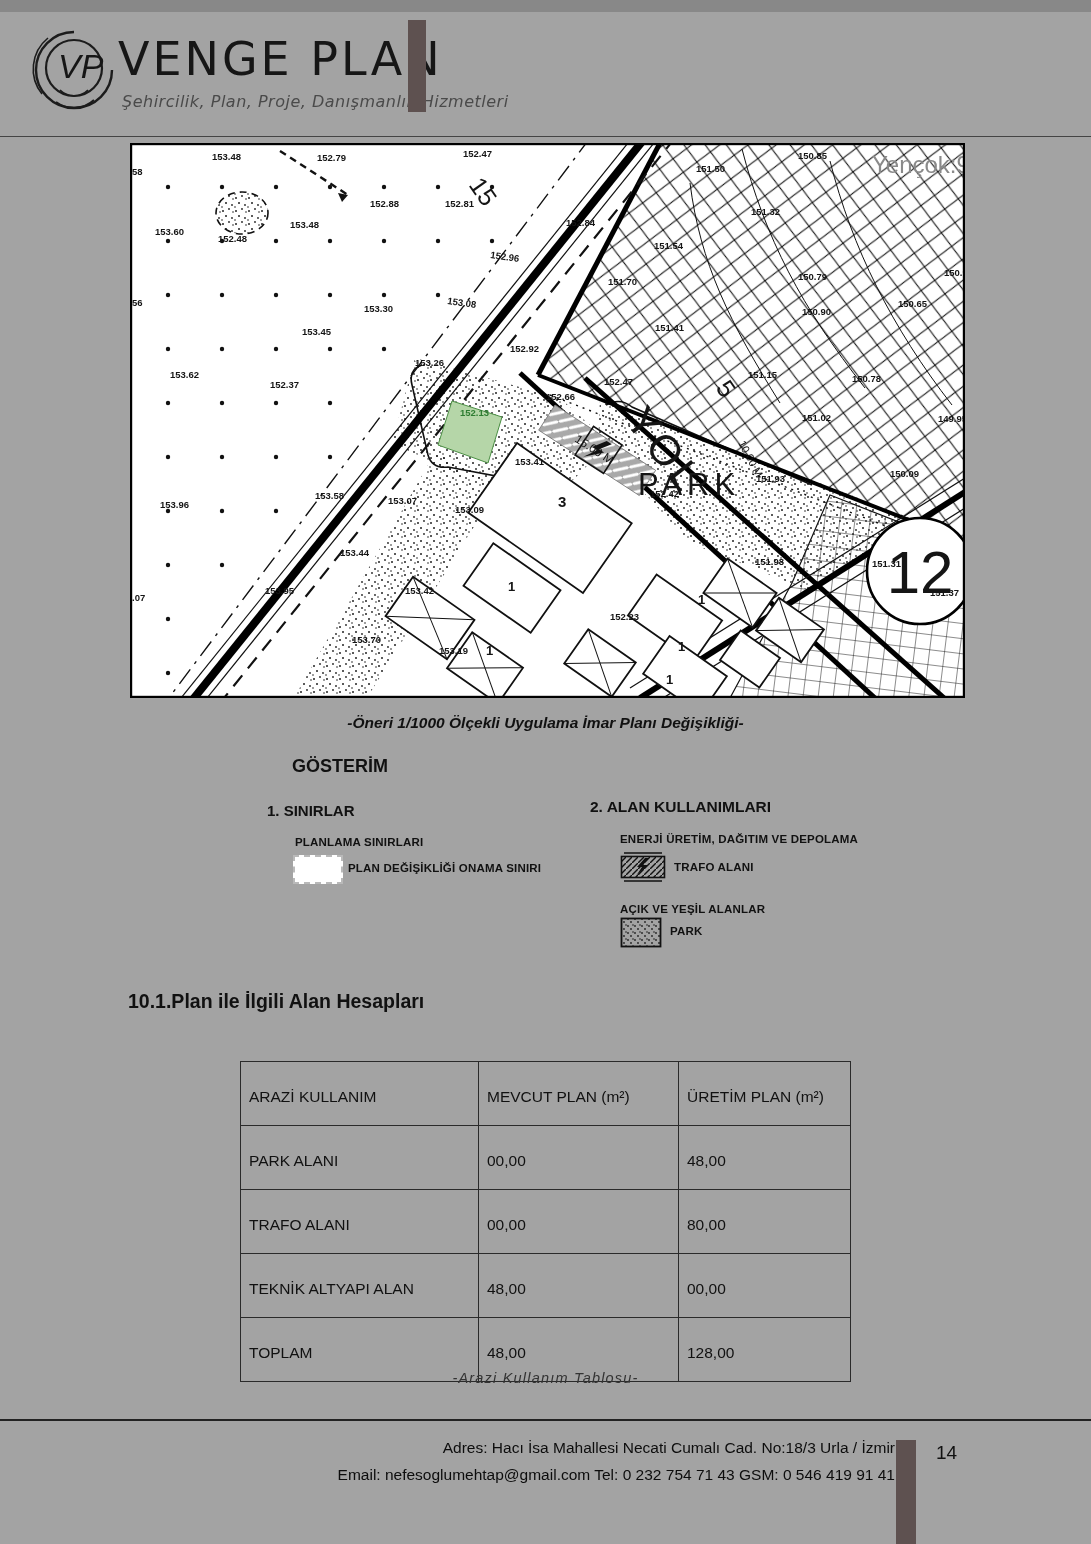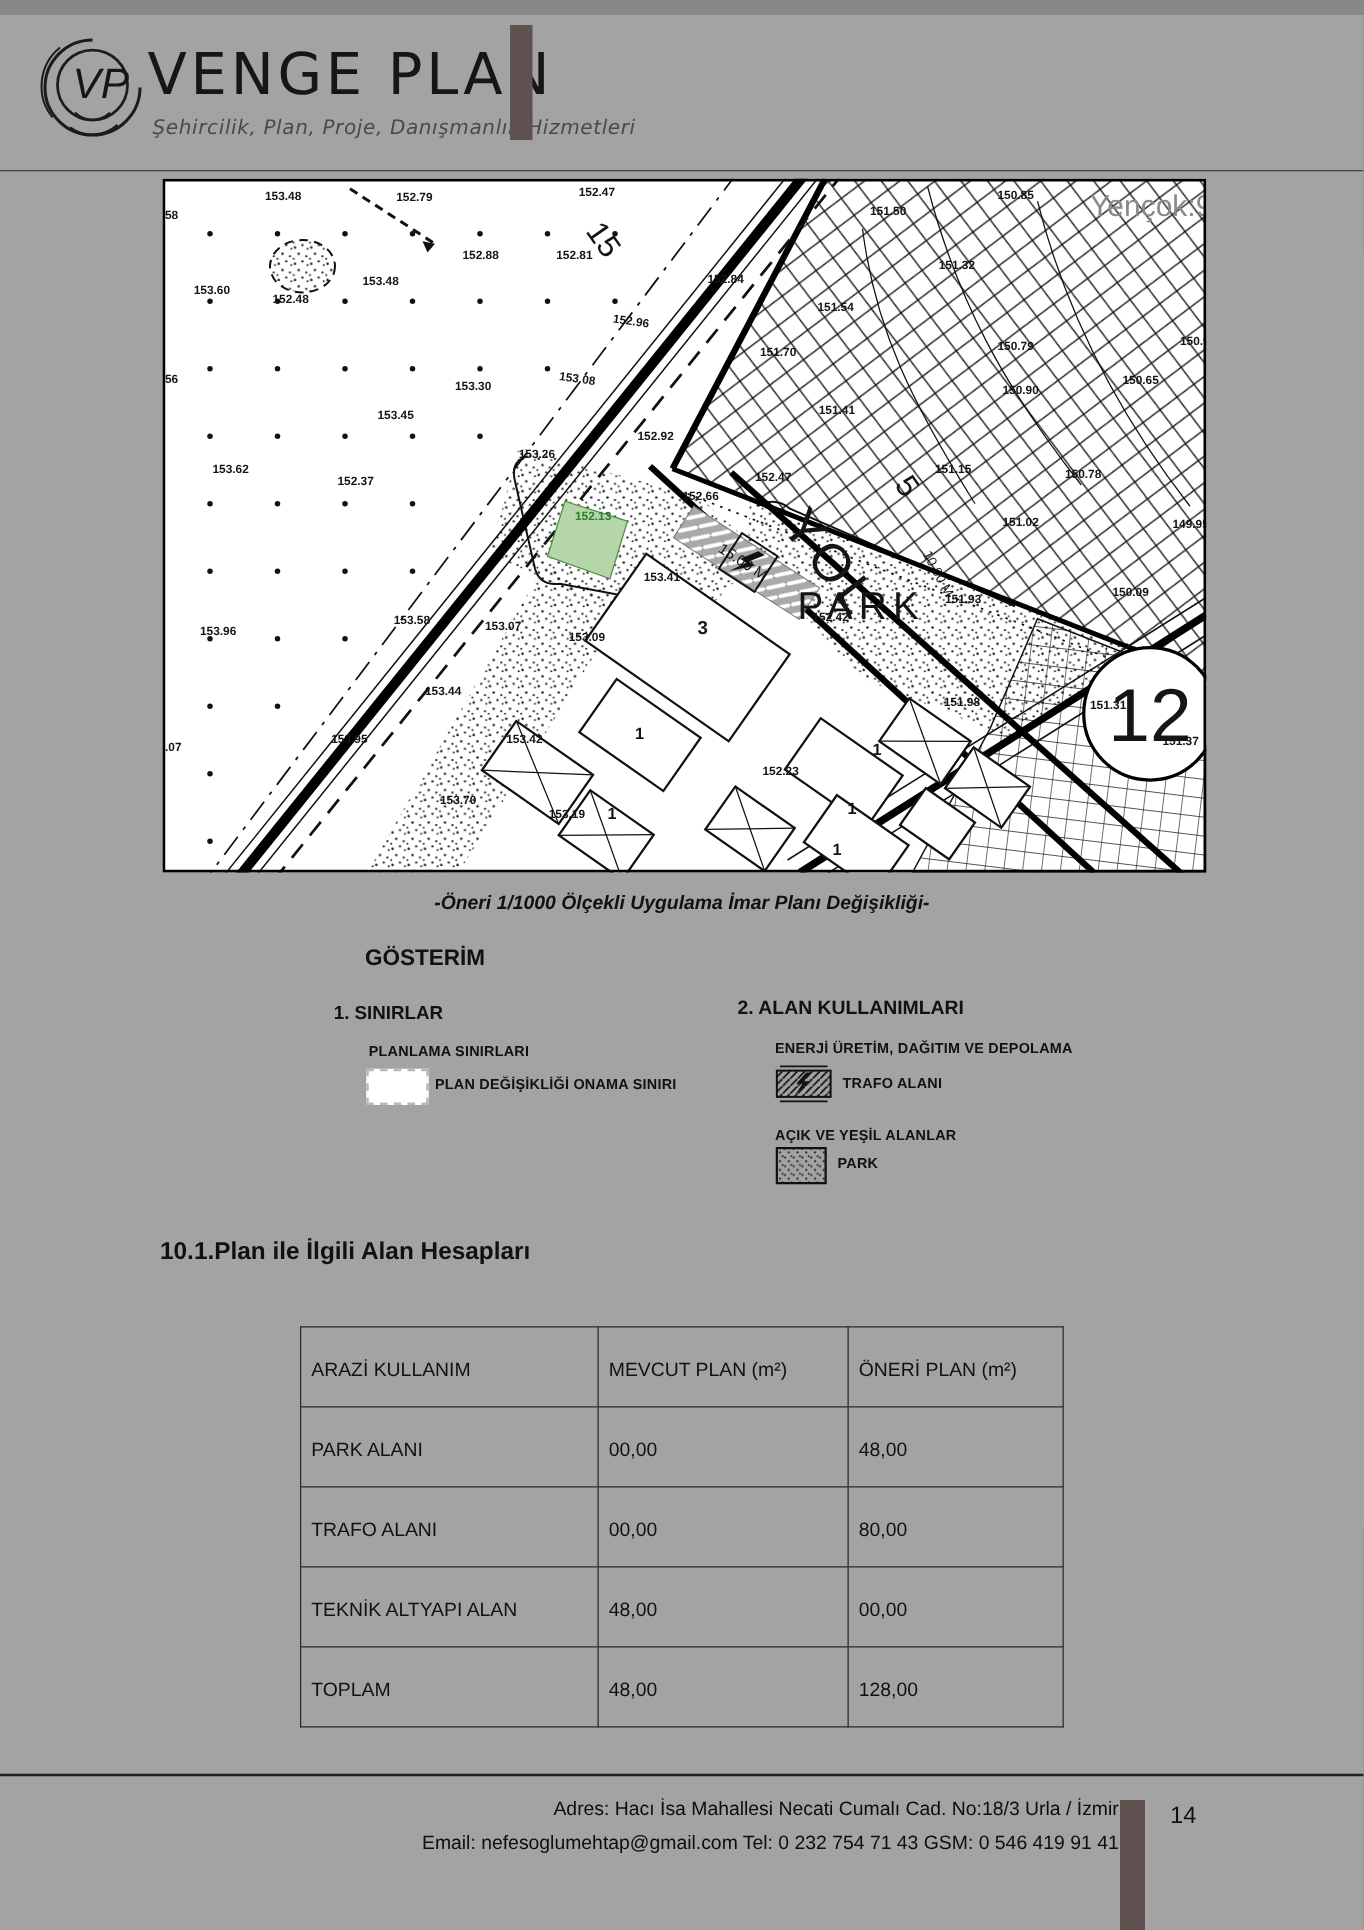--- a/index.html
+++ b/index.html
@@ -331,21 +331,21 @@
   <table class="area">
     <colgroup>
         <col style="width:238px">
         <col style="width:200px">
         <col style="width:172px">
       </colgroup>
     <thead>
         <tr id="t-head">
           <th>ARAZİ KULLANIM</th>
           <th>MEVCUT PLAN (m²)</th>
-          <th>ÖNERİ PLAN (m²)</th>
+          <th>ÜRETİM PLAN (m²)</th>
         </tr>
       </thead>
     <tbody id="t-body">
         <tr>
           <td>PARK ALANI</td>
           <td>00,00</td>
           <td>48,00</td>
         </tr>
         <tr>
           <td>TRAFO ALANI</td>
@@ -358,20 +358,21 @@
           <td>00,00</td>
         </tr>
         <tr>
           <td>TOPLAM</td>
           <td>48,00</td>
           <td>128,00</td>
         </tr>
       </tbody>
   </table>
 
+  <div class="abs tbl-caption">-Arazi Kullanım Tablosu-</div>
 
   <div class="abs hrule f-rule"></div>
   <div class="abs f-text">
     <div>Adres: Hacı İsa Mahallesi Necati Cumalı  Cad. No:18/3  Urla / İzmir</div>
     <div>Email: nefesoglumehtap@gmail.com  Tel: 0 232 754 71 43   GSM: 0 546 419 91 41</div>
   </div>
   <div class="abs vbar" style="left: 896px; top: 1428px; height: 110px; width: 20px; background: rgb(94, 81, 80);"></div>
   <div class="abs f-page">14</div>
 
 </div>

